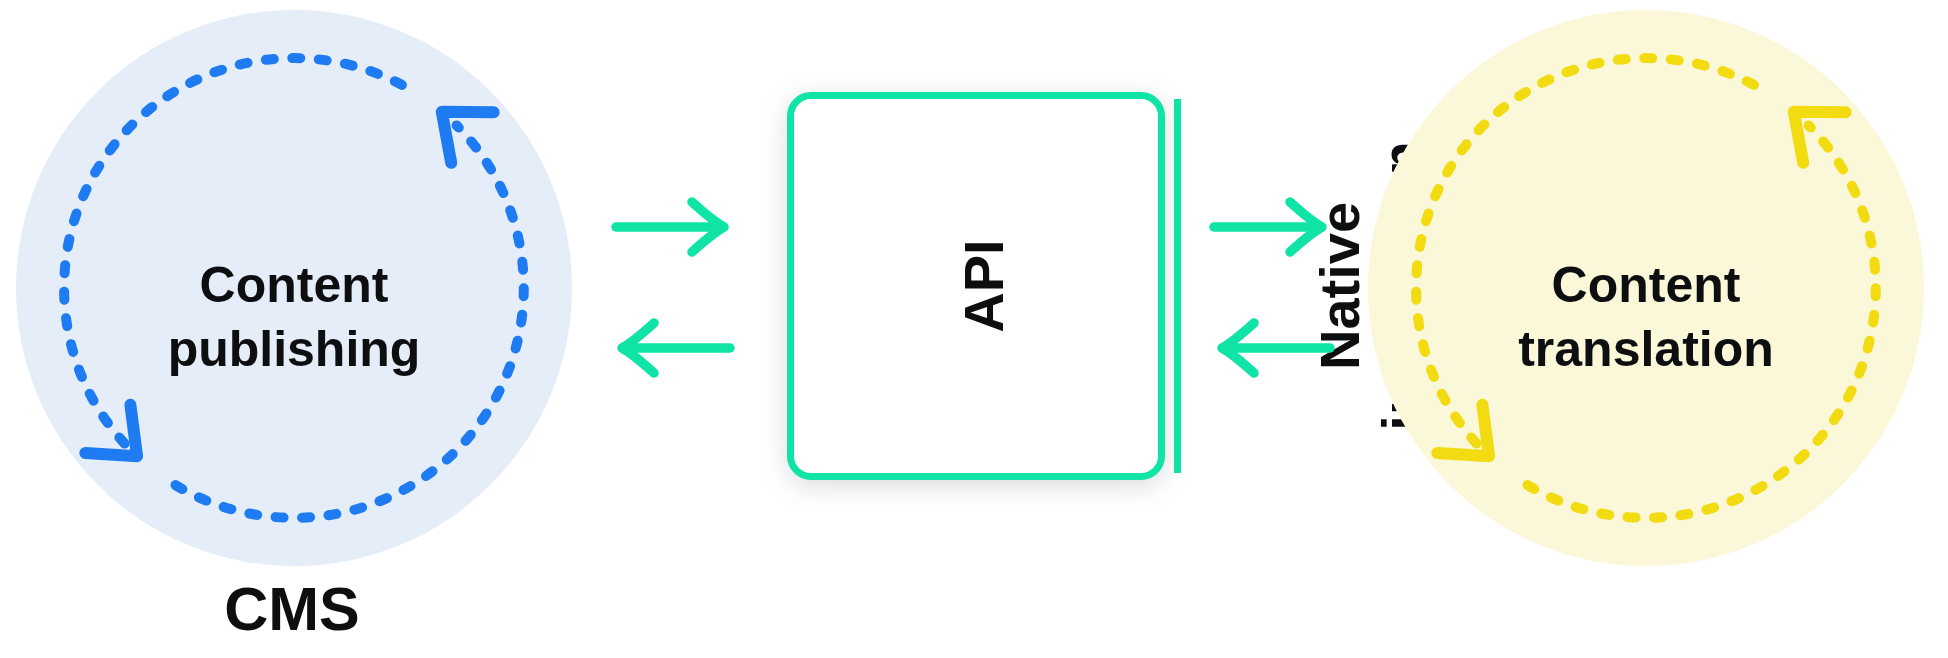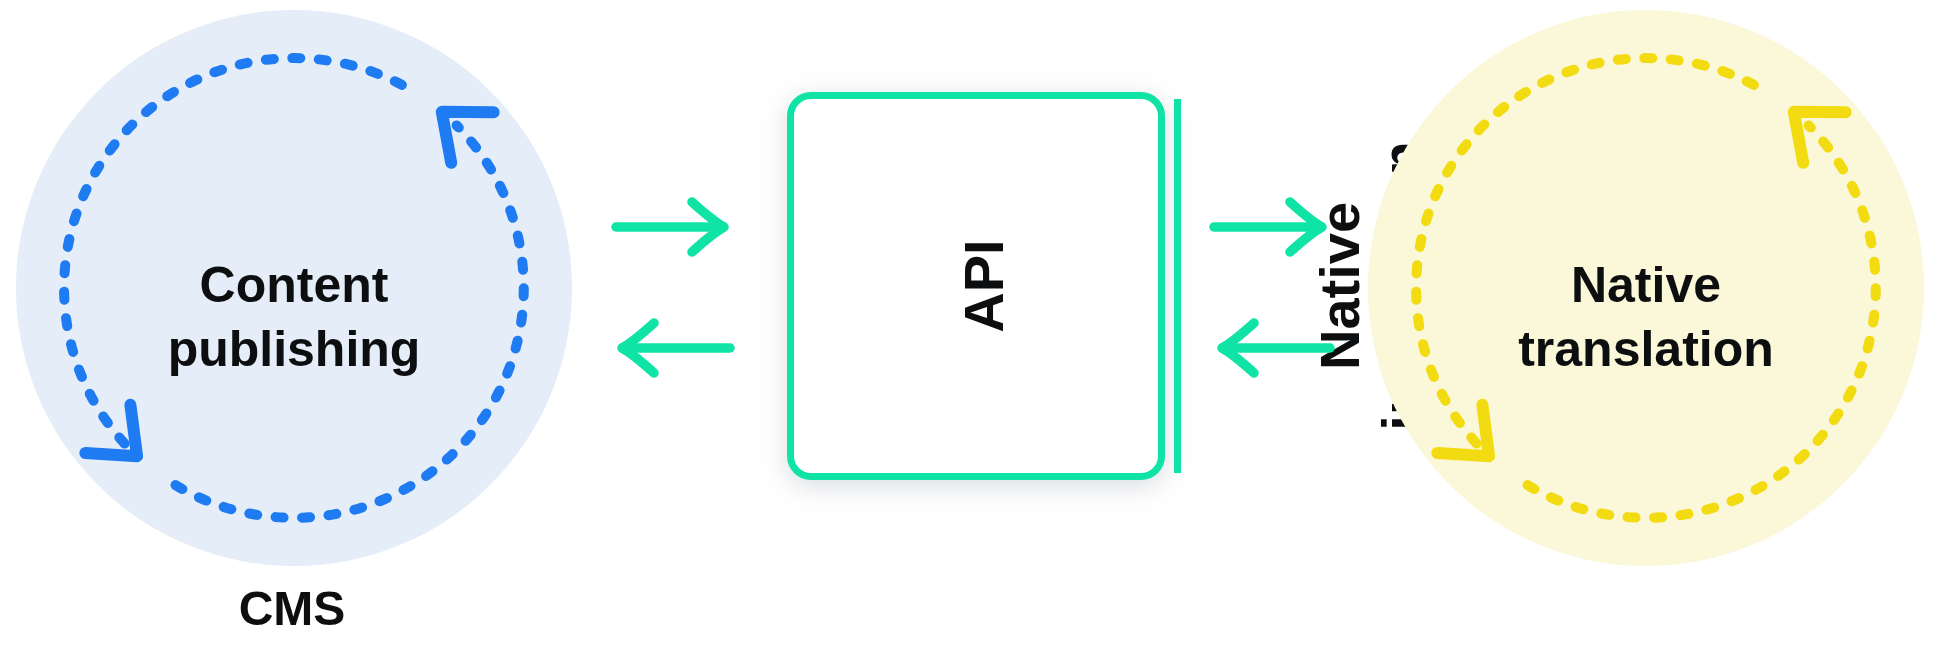--- a/index.html
+++ b/index.html
@@ -43,21 +43,21 @@
     line-height:64px;
     font-weight:700;
     letter-spacing:0px;
     margin-top:32px;
   }
   .system-label{
     position:absolute;
     top:576px;
     width:400px;
     text-align:center;
-    font-size:48px;
+    font-size:61px;
     line-height:66px;
     font-weight:700;
   }
   .system-label.cms{left:92px;}
   .system-label.tms{left:1446px;}
   .connector-box{
     position:absolute;
     left:787px;top:92px;
     width:378px;height:388px;
     box-sizing:border-box;
@@ -139,16 +139,16 @@
     <svg class="cycle-svg" width="556" height="556" viewBox="0 0 556 556">
       <path class="tms-stroke dash-arc" d="M 159.5 475.1 A 230 230 0 0 0 440.6 115.4"></path>
       <path class="tms-stroke dash-arc" d="M 385.9 74.9 A 230 230 0 0 0 112.6 437.8"></path>
       <g transform="translate(425.8 101.8) rotate(-140)">
         <path class="tms-stroke cycle-head" d="M -40 -33 Q -11 -9 0 0 Q -11 9 -40 33"></path>
       </g>
       <g transform="translate(121.1 446.2) rotate(43)">
         <path class="tms-stroke cycle-head" d="M -40 -33 Q -11 -9 0 0 Q -11 9 -40 33"></path>
       </g>
     </svg>
-    <div class="process-label">Native translation</div>
+    <div class="process-label">Content translation</div>
   </div>
 
 </div>
 
 </body></html>

